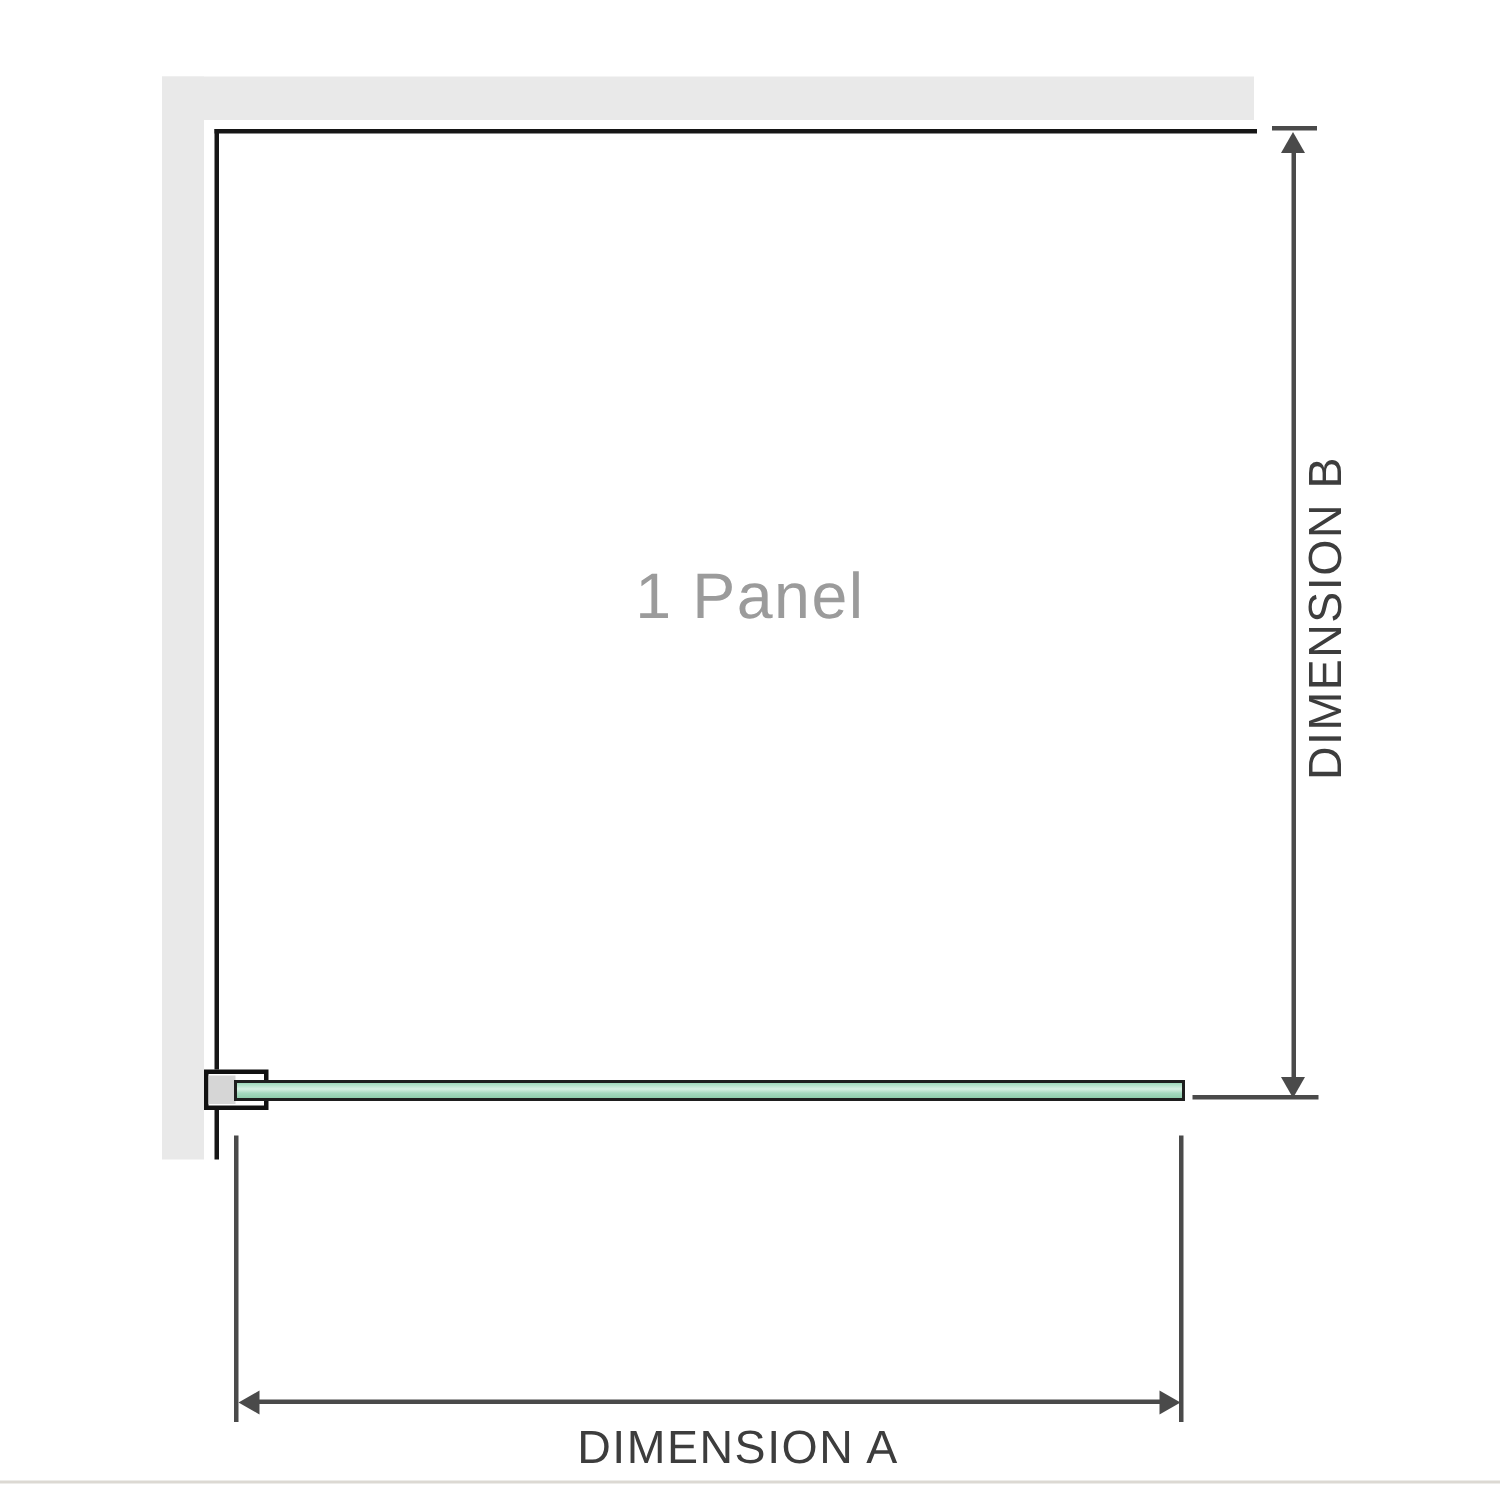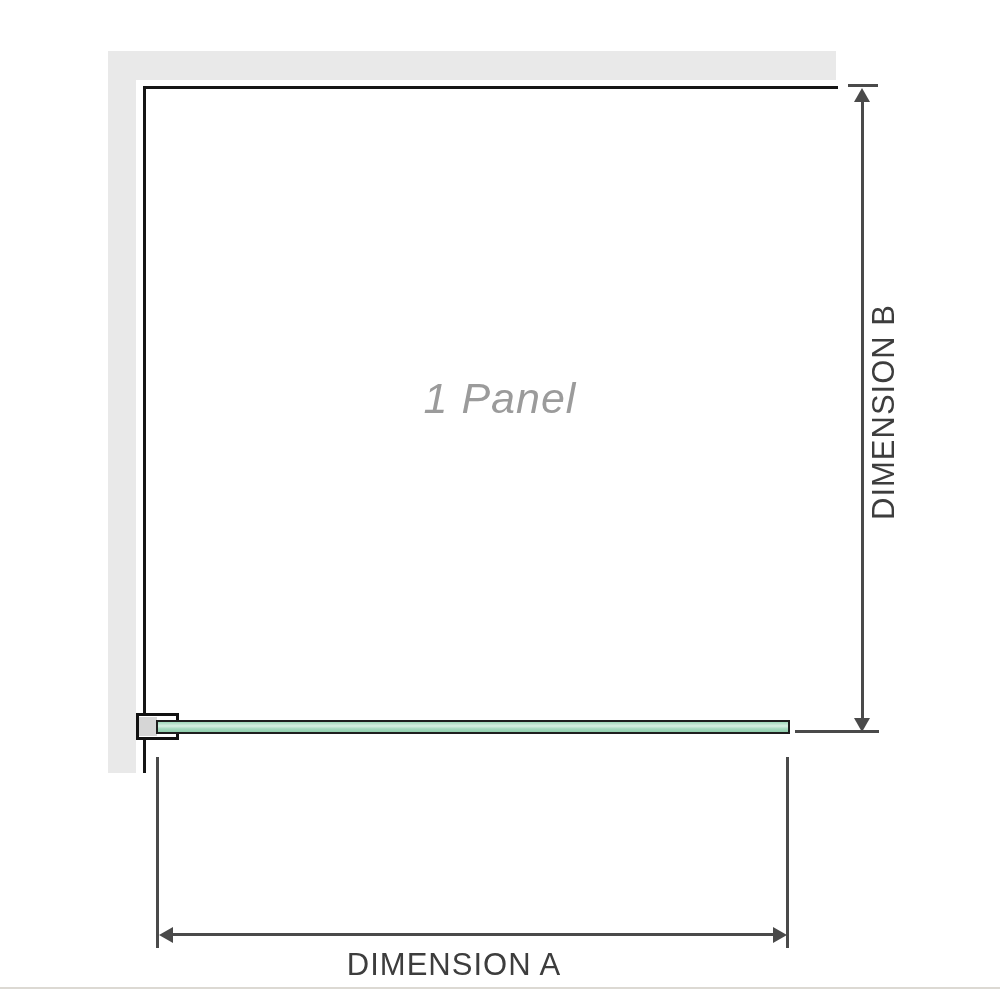--- a/index.html
+++ b/index.html
@@ -35,21 +35,21 @@
 
   
   .outline{background:var(--panel-outline,#161616);}
   .outline-top{left:143px;top:86px;width:695px;height:3px;}
   .outline-left{left:143px;top:86px;width:3px;height:687px;}
 
   
   .panel-label{
     left:300px;top:368px;width:400px;height:60px;
     text-align:center;line-height:60px;
-    font-size:43px;font-style:italic;letter-spacing:1px;
+    font-size:43px;letter-spacing:1px;
     color:var(--panel-text,#9b9b9b);
     z-index:2;
   }
 
   
   .bracket{
     left:136px;top:713px;width:43px;height:27px;
     border:3px solid var(--bracket-outline,#111);
     background:var(--bracket-fill,#fff);
     box-sizing:border-box;
@@ -113,21 +113,21 @@
     border-bottom:8px solid transparent;
     border-right:14px solid var(--dimension-line,#4a4a4a);
   }
   .arrow-right{
     left:773px;top:927px;
     border-top:8px solid transparent;
     border-bottom:8px solid transparent;
     border-left:14px solid var(--dimension-line,#4a4a4a);
   }
   .dim-label-a{
-    left:304px;top:947px;width:300px;height:36px;line-height:36px;
+    left:342px;top:947px;width:300px;height:36px;line-height:36px;
   }
 
   
   .bottom-rule{
     left:0;top:987px;width:1000px;height:2px;
     background:var(--bottom-rule,#dcd9d3);
   }
 </style>
 </head>
 <body>

